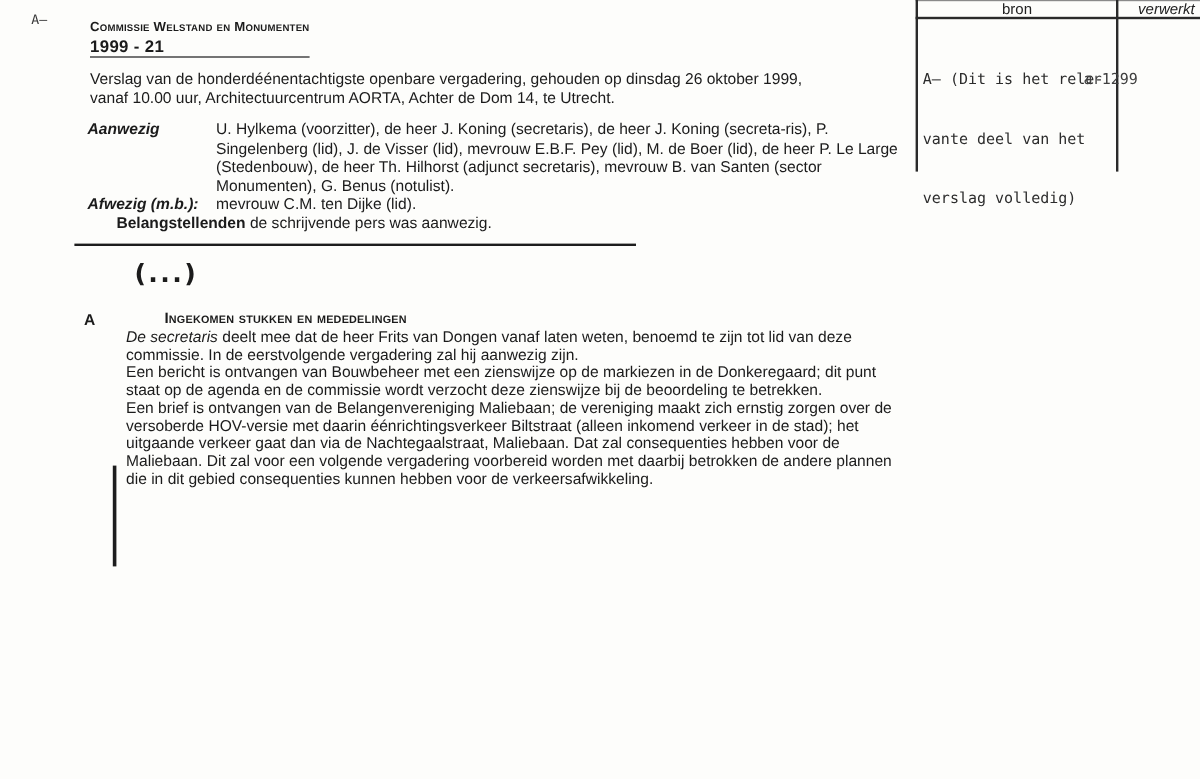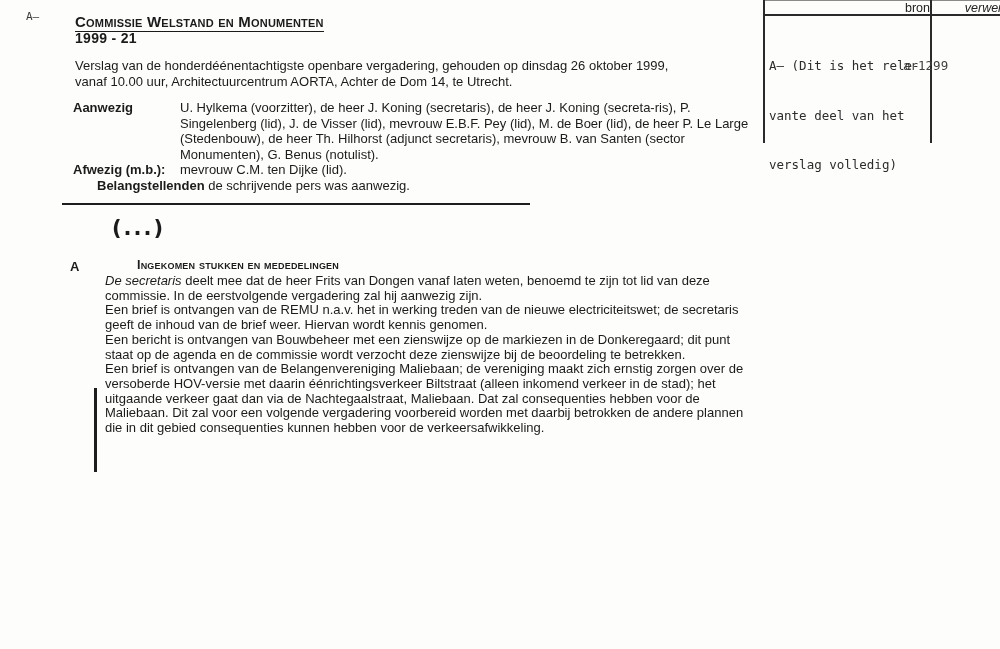--- a/index.html
+++ b/index.html
@@ -21,24 +21,24 @@
   .margin-code {
     left: 26px; top: 10px;
     font-family: "DejaVu Sans Mono", monospace;
     font-size: 11px;
     color: #3a3a3a;
   }
   .doc-title {
     left: 75px; top: 13px;
     font-variant: small-caps;
     font-weight: bold;
-    font-size: 15px;
+    font-size: 11px;
     letter-spacing: 0.2px;
     border-bottom: 1.6px solid #1b1b1b;
-    padding-bottom: 1px;
+    padding-bottom: 18px;
     display: inline-block;
   }
   .doc-number {
     left: 75px; top: 30px;
     font-weight: bold;
     font-size: 14px;
     letter-spacing: 0.3px;
   }
   .intro {
     left: 75px; top: 58px;
@@ -49,20 +49,21 @@
   .attendance {
     left: 73px; top: 100px;
     width: 676px;
     font-size: 13px;
     line-height: 15.5px;
   }
   .att-row { display: flex; }
   .att-label {
     flex: 0 0 107px;
     font-weight: bold;
+    font-style: italic;
   }
   .att-value { flex: 1 1 auto; }
   .att-inline .att-label-inline { font-weight: bold; padding-left: 24px; }
   .rule {
     left: 62px; top: 203px;
     width: 468px; height: 2px;
     background: #1d1d1d;
   }
   .omission {
     left: 112px; top: 216px;
@@ -98,21 +99,21 @@
     background: #1d1d1d;
   }
 
   
   .panel-line-v { width: 2px; background: #2a2a2a; }
   .panel-line-h { height: 1.6px; background: #2a2a2a; }
   .panel-top { left: 763px; top: 0; width: 237px; height: 1px; background: #8a8a8a; }
   .col-header {
     top: 1px;
     font-size: 12.5px;
-    text-align: right;
+    text-align: center;
     color: #222;
   }
   .bron-note {
     left: 769px; top: 25px;
     font-family: "DejaVu Sans Mono", monospace;
     font-size: 12.5px;
     line-height: 16.5px;
     color: #2c2c2c;
     white-space: pre;
   }
@@ -152,21 +153,20 @@
 
 <div class="abs rule"></div>
 
 <div class="abs omission">(...)</div>
 
 <div class="abs section-letter">A</div>
 <div class="abs section-heading">Ingekomen stukken en mededelingen</div>
 
 <div class="abs body-text">
   <p><span class="italic-lead">De secretaris</span><span> deelt mee dat de heer Frits van Dongen vanaf laten weten, benoemd te zijn tot lid van deze commissie. In de eerstvolgende vergadering zal hij aanwezig zijn.</span></p>
-  <p>Een brief is ontvangen van de REMU n.a.v. het in werking treden van de nieuwe electriciteitswet; de secretaris geeft de inhoud van de brief weer. Hiervan wordt kennis genomen.</p>
   <p>Een bericht is ontvangen van Bouwbeheer met een zienswijze op de markiezen in de Donkeregaard; dit punt staat op de agenda en de commissie wordt verzocht deze zienswijze bij de beoordeling te betrekken.</p>
   <p>Een brief is ontvangen van de Belangenvereniging Maliebaan; de vereniging maakt zich ernstig zorgen over de versoberde HOV-versie met daarin éénrichtingsverkeer Biltstraat (alleen inkomend verkeer in de stad); het uitgaande verkeer gaat dan via de Nachtegaalstraat, Maliebaan. Dat zal consequenties hebben voor de Maliebaan. Dit zal voor een volgende vergadering voorbereid worden met daarbij betrokken de andere plannen die in dit gebied consequenties kunnen hebben voor de verkeersafwikkeling.</p>
 </div>
 
 <div class="abs change-bar"></div>
 
 <div class="abs panel-top"></div>
 <div class="abs panel-line-v" style="left:763px; top:0; height:143px;"></div>
 <div class="abs panel-line-v" style="left:930px; top:0; height:143px;"></div>
 <div class="abs panel-line-h" style="left:763px; top:14px; width:237px;"></div>

